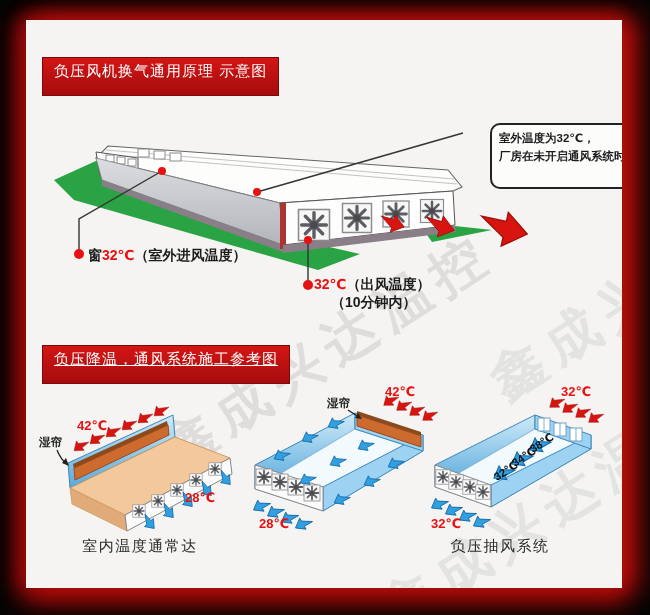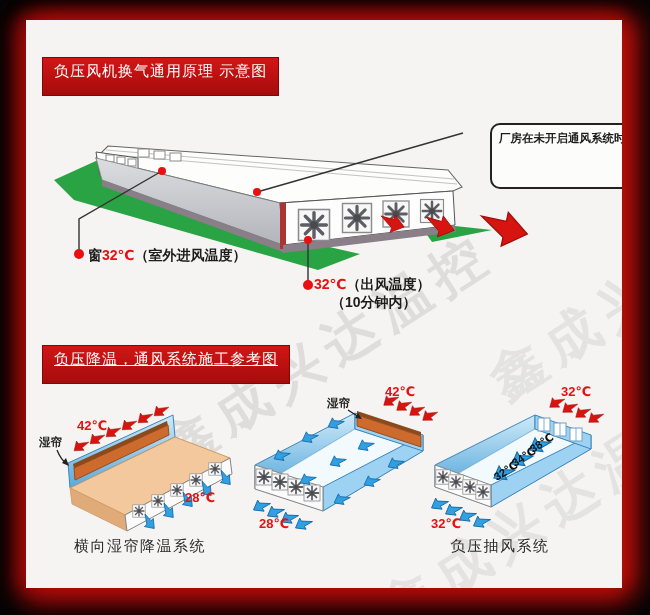--- a/index.html
+++ b/index.html
@@ -125,20 +125,21 @@
       <polyline class="leader" points="132,53 49,101 49,136"></polyline>
       <circle class="dot" cx="132" cy="53" r="4"></circle>
       <circle class="dot" cx="49" cy="136" r="5"></circle>
       <line class="leader" x1="278" y1="122" x2="278" y2="167"></line>
       <circle class="dot" cx="278" cy="122" r="4"></circle>
       <circle class="dot" cx="278" cy="167" r="5"></circle>
     </g>
   </svg>
 
   <div class="callout">
+    <div>室外温度为32℃，</div>
     <div>厂房在未开启通风系统时，</div>
   </div>
 
   <div class="lbl" style="left:62px;top:227px;">
     <span>窗</span><span class="red">32℃</span><span>（室外进风温度）</span>
   </div>
 
   <div class="lbl" style="left:288px;top:256px;">
     <span class="red">32℃</span><span>（出风温度）</span>
     <span class="indent">（10分钟内）</span>
@@ -261,17 +262,17 @@
     <g>
       <use href="#arr" class="arr-blue" transform="translate(22,114) rotate(150) scale(0.85)"></use>
       <use href="#arr" class="arr-blue" transform="translate(36,120) rotate(150) scale(0.85)"></use>
       <use href="#arr" class="arr-blue" transform="translate(50,126) rotate(150) scale(0.85)"></use>
       <use href="#arr" class="arr-blue" transform="translate(64,132) rotate(150) scale(0.85)"></use>
     </g>
     <text class="t-red" x="136" y="11">32℃</text>
     <text class="t-red" x="6" y="143">32℃</text>
   </svg>
 
-  <div class="caption" style="left:9px;top:517px;width:210px;">横向湿帘降温系统</div>
+  <div class="caption" style="left:9px;top:517px;width:210px;">室内温度通常达</div>
   <div class="caption" style="left:384px;top:517px;width:180px;">负压抽风系统</div>
 
  </div>
 </div>
 
 </body></html>

